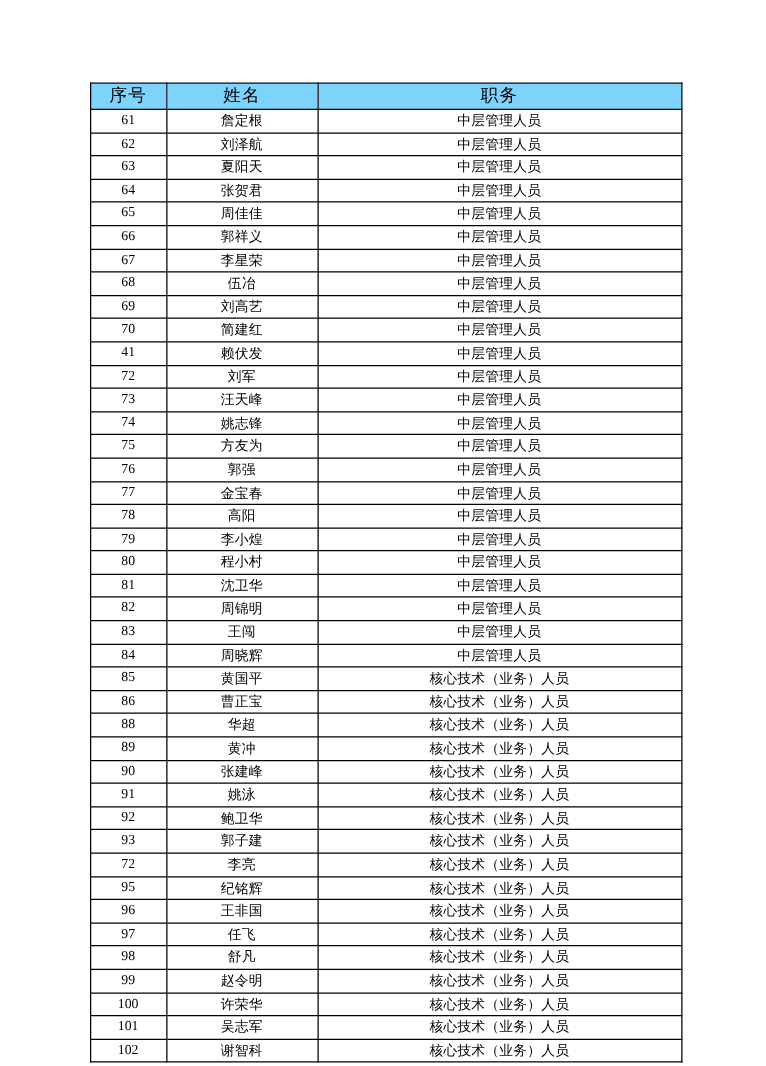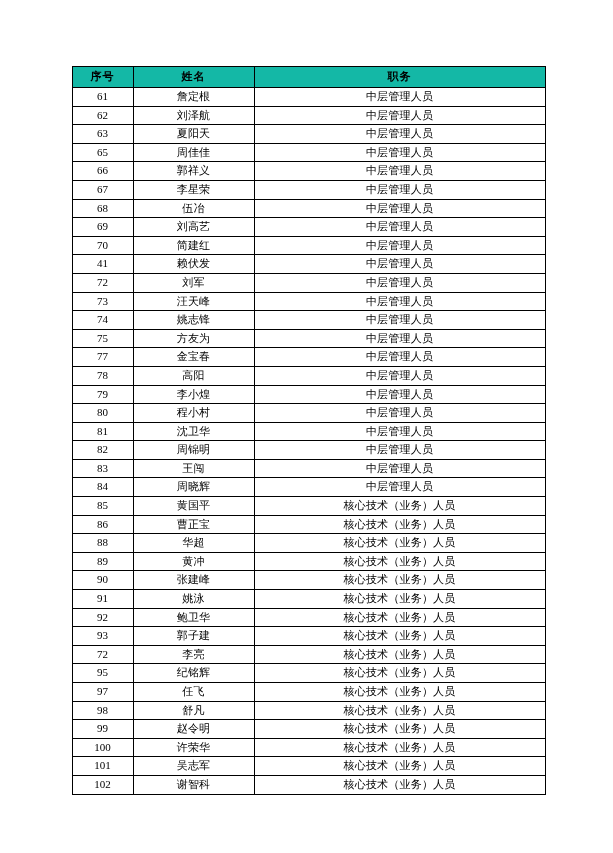--- a/index.html
+++ b/index.html
@@ -36,23 +36,23 @@
     text-align: center;
     vertical-align: middle;
     padding: 0;
     height: 17.6px;
     line-height: 17.6px;
     font-size: 11px;
     white-space: nowrap;
     overflow: hidden;
   }
   table.roster thead th {
-    background: #14b8a6;
-    font-weight: bold;
-    font-size: 11px;
+    background: #7dd3fc;
+    font-weight: normal;
+    font-size: 14px;
     height: 20px;
     line-height: 20px;
   }
   .col-seq { width: 60px; }
   .col-name { width: 120px; }
   .col-title { width: 290px; }
 
   td.cell-seq {
     font-family: "Liberation Serif", "DejaVu Serif", serif;
     font-size: 11px;
@@ -94,20 +94,25 @@
             <td class="cell-seq">62</td>
             <td class="cell-name">刘泽航</td>
             <td class="cell-title">中层管理人员</td>
           </tr>
           <tr>
             <td class="cell-seq">63</td>
             <td class="cell-name">夏阳天</td>
             <td class="cell-title">中层管理人员</td>
           </tr>
           <tr>
+            <td class="cell-seq">64</td>
+            <td class="cell-name">张贺君</td>
+            <td class="cell-title">中层管理人员</td>
+          </tr>
+          <tr>
             <td class="cell-seq">65</td>
             <td class="cell-name">周佳佳</td>
             <td class="cell-title">中层管理人员</td>
           </tr>
           <tr>
             <td class="cell-seq">66</td>
             <td class="cell-name">郭祥义</td>
             <td class="cell-title">中层管理人员</td>
           </tr>
           <tr>
@@ -149,20 +154,25 @@
             <td class="cell-seq">74</td>
             <td class="cell-name">姚志锋</td>
             <td class="cell-title">中层管理人员</td>
           </tr>
           <tr>
             <td class="cell-seq">75</td>
             <td class="cell-name">方友为</td>
             <td class="cell-title">中层管理人员</td>
           </tr>
           <tr>
+            <td class="cell-seq">76</td>
+            <td class="cell-name">郭强</td>
+            <td class="cell-title">中层管理人员</td>
+          </tr>
+          <tr>
             <td class="cell-seq">77</td>
             <td class="cell-name">金宝春</td>
             <td class="cell-title">中层管理人员</td>
           </tr>
           <tr>
             <td class="cell-seq">78</td>
             <td class="cell-name">高阳</td>
             <td class="cell-title">中层管理人员</td>
           </tr>
           <tr>
@@ -236,20 +246,25 @@
             <td class="cell-title">核心技术（业务）人员</td>
           </tr>
           <tr>
             <td class="cell-seq">72</td>
             <td class="cell-name">李亮</td>
             <td class="cell-title">核心技术（业务）人员</td>
           </tr>
           <tr>
             <td class="cell-seq">95</td>
             <td class="cell-name">纪铭辉</td>
+            <td class="cell-title">核心技术（业务）人员</td>
+          </tr>
+          <tr>
+            <td class="cell-seq">96</td>
+            <td class="cell-name">王非国</td>
             <td class="cell-title">核心技术（业务）人员</td>
           </tr>
           <tr>
             <td class="cell-seq">97</td>
             <td class="cell-name">任飞</td>
             <td class="cell-title">核心技术（业务）人员</td>
           </tr>
           <tr>
             <td class="cell-seq">98</td>
             <td class="cell-name">舒凡</td>

